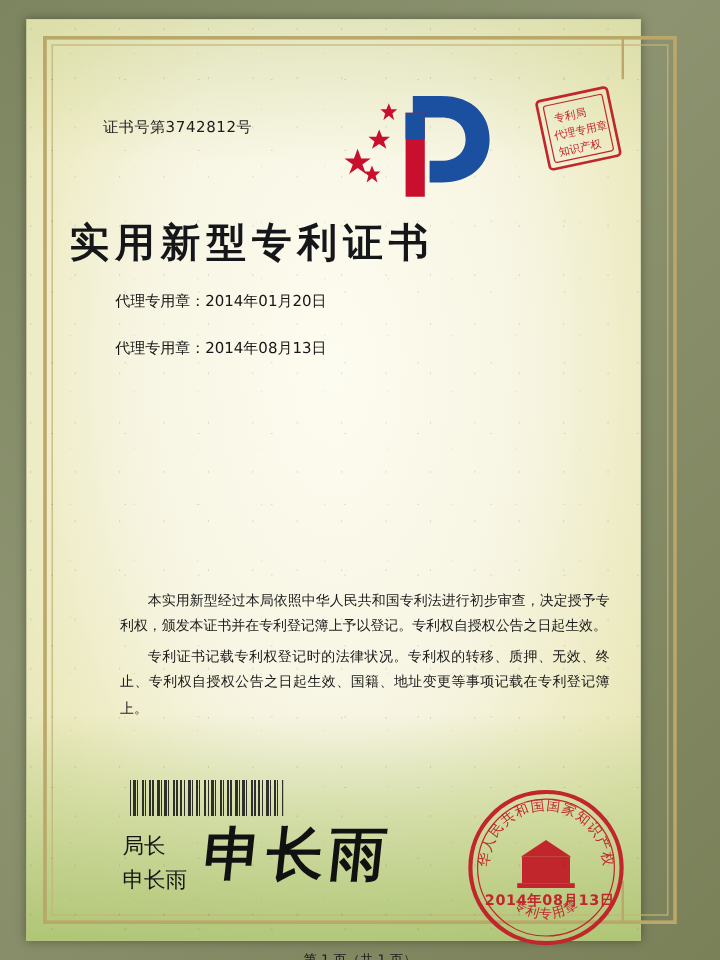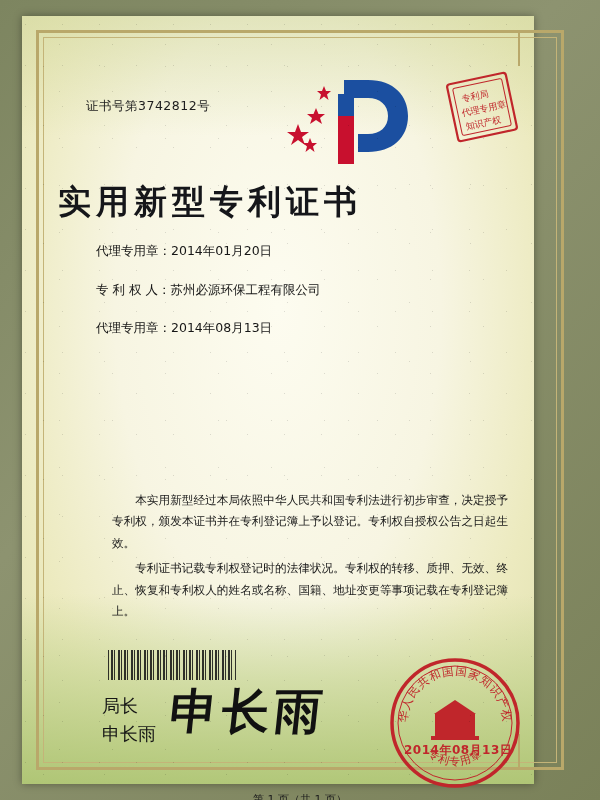--- a/index.html
+++ b/index.html
@@ -157,21 +157,21 @@
     position: absolute;
     left: 38px;
     right: 34px;
     top: 438px;
     font-size: 11.6px;
     line-height: 1.85;
     color: #1a1a1a;
     text-align: justify;
   }
   .paragraphs p {
-    margin: 0 0 4px 16px;
+    margin: 0 0 4px 4px;
     text-indent: 2em;
   }
 
   
   .barcode {
     position: absolute;
     left: 50px;
     top: 598px;
     width: 128px;
     height: 30px;
@@ -290,30 +290,27 @@
         </svg>
       </div>
 
       <div class="title">实用新型专利证书</div>
 
       <div class="fields">
         <div class="field-row">
           <span class="field-label">代理专用章：</span><span class="field-value">2014年01月20日</span>
         </div>
         <div class="field-row">
-          <span class="field-label">专 利 权 人：</span><span class="field-value">苏州必源环保工程有限公司</span>
-        </div>
-        <div class="field-row">
           <span class="field-label">代理专用章：</span><span class="field-value">2014年08月13日</span>
         </div>
       </div>
 
       <div class="paragraphs">
         <p>本实用新型经过本局依照中华人民共和国专利法进行初步审查，决定授予专利权，颁发本证书并在专利登记簿上予以登记。专利权自授权公告之日起生效。</p>
-        <p>专利证书记载专利权登记时的法律状况。专利权的转移、质押、无效、终止、恢复和专利权人的姓名或名称、国籍、地址变更等事项记载在专利登记簿上。</p>
+        <p>专利证书记载专利权登记时的法律状况。专利权的转移、质押、无效、终止、专利权自授权公告之日起生效、国籍、地址变更等事项记载在专利登记簿上。</p>
       </div>
 
       <div class="barcode"></div>
 
       <div class="signature-block">
         <div>局长</div>
         <div>申长雨</div>
       </div>
       <div class="sig-hand">申长雨</div>
 

